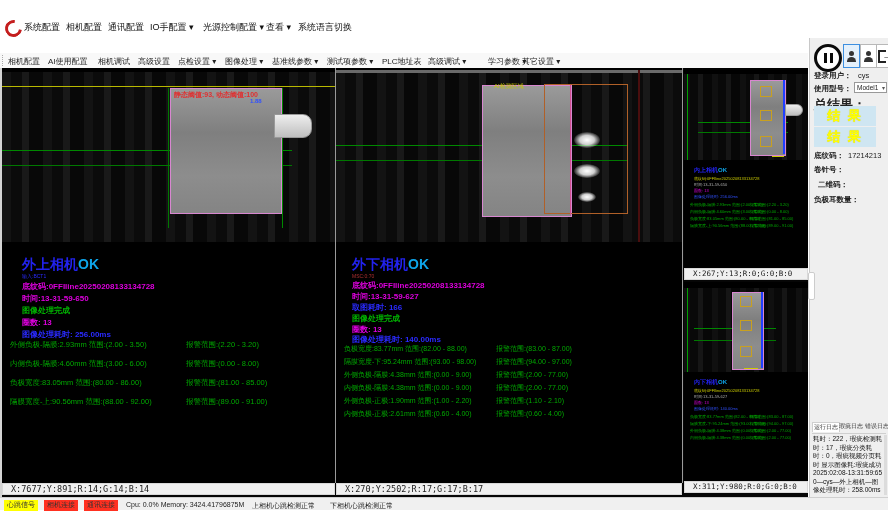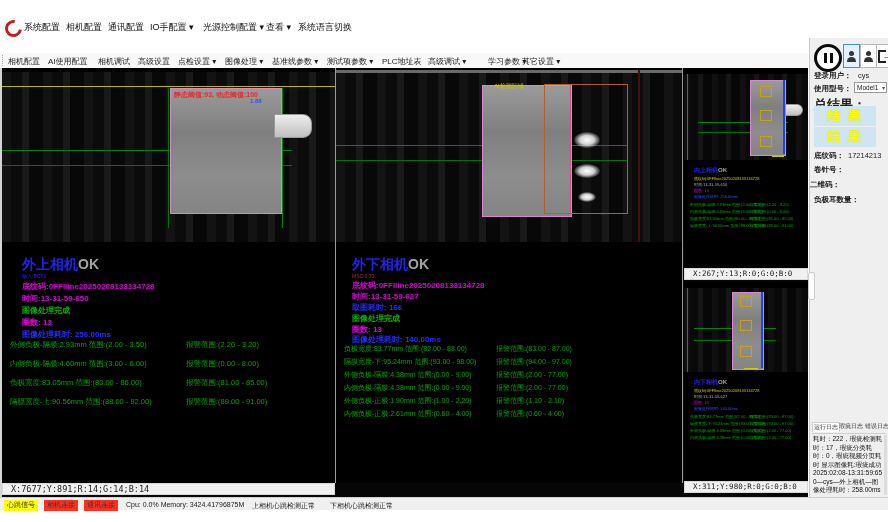--- a/index.html
+++ b/index.html
@@ -28,21 +28,21 @@
      repeating-linear-gradient(90deg,#131313 0 9px,#0b0b0b 9px 20px,#191919 20px 27px,#080808 27px 41px);}
   .part{position:absolute;border:1px solid #d887d0;background:linear-gradient(180deg,#9a9a9a,#7f7f7f 35%,#8d8d8d 70%,#848484);}
   .hline{position:absolute;height:1px;}
   .vline{position:absolute;width:1px;}
   .flare{position:absolute;border-radius:50%;background:radial-gradient(ellipse at center,#ffffff 0%,#ffffffcc 40%,transparent 75%);}
   .connector{position:absolute;background:linear-gradient(180deg,#eeeeee,#bfbfbf);border-radius:0 9px 9px 0;border:1px solid #999;}
   .orangebox{position:absolute;border:1px solid #b06028;}
   .minirect{position:absolute;border:1px solid #c8a020;}
   
   .camtitle{position:absolute;font-size:14px;font-weight:bold;color:#2222ee;white-space:nowrap;}
-  .camok{color:#a3a3a3;font-weight:bold;}
+  .camok{color:#0ea5e9;font-weight:bold;}
   .subline{position:absolute;font-size:5px;white-space:nowrap;}
   .magline{position:absolute;font-size:8px;font-weight:bold;color:#dd00dd;white-space:nowrap;}
   .greenline{position:absolute;font-size:8px;font-weight:bold;color:#00b400;white-space:nowrap;}
   .blueline{position:absolute;font-size:8px;font-weight:bold;color:#2a2aff;white-space:nowrap;}
   .mrow{position:absolute;font-size:7.5px;color:#00a800;white-space:nowrap;}
   .mrow-s{position:absolute;font-size:4px;color:#00a800;white-space:nowrap;}
   .redlabel{position:absolute;font-size:7px;color:#e03030;white-space:nowrap;font-weight:bold;}
   .yellowlabel{position:absolute;font-size:6px;color:#c8c800;white-space:nowrap;}
   .bluetag{position:absolute;font-size:6px;color:#3050ff;white-space:nowrap;font-weight:bold;}
   .minitext{position:absolute;font-size:4px;white-space:nowrap;}
@@ -180,20 +180,21 @@
     <div class="mrow" style="left:160px;top:289px;font-size:7px;">报警范围:(94.00 - 97.00)</div>
     <div class="mrow" style="left:8px;top:302px;font-size:7px;">外侧负极-隔膜:4.38mm 范围:(0.00 - 9.00)</div>
     <div class="mrow" style="left:160px;top:302px;font-size:7px;">报警范围:(2.00 - 77.00)</div>
     <div class="mrow" style="left:8px;top:315px;font-size:7px;">内侧负极-隔膜:4.38mm 范围:(0.00 - 9.00)</div>
     <div class="mrow" style="left:160px;top:315px;font-size:7px;">报警范围:(2.00 - 77.00)</div>
     <div class="mrow" style="left:8px;top:328px;font-size:7px;">外侧负极-正极:1.90mm 范围:(1.00 - 2.20)</div>
     <div class="mrow" style="left:160px;top:328px;font-size:7px;">报警范围:(1.10 - 2.10)</div>
     <div class="mrow" style="left:8px;top:341px;font-size:7px;">内侧负极-正极:2.61mm 范围:(0.60 - 4.00)</div>
     <div class="mrow" style="left:160px;top:341px;font-size:7px;">报警范围:(0.60 - 4.00)</div>
   </div>
+  <div class="coordbar" style="left:336px;top:483px;width:346px;">X:270;Y:2502;R:17;G:17;B:17</div>
 
   <div class="panel" style="left:684px;top:68px;width:124px;height:200px;">
     <div class="scene" style="left:0;top:6px;width:124px;height:86px;background:repeating-linear-gradient(90deg,#101010 0 6px,#090909 6px 14px,#161616 14px 19px,#070707 19px 28px);">
       <div class="vline" style="left:3px;top:0;height:86px;background:#00a000;"></div>
       <div class="hline" style="left:14px;top:48px;width:90px;background:#008800;"></div>
       <div class="hline" style="left:14px;top:58px;width:90px;background:#007800;"></div>
       <div class="part" style="left:66px;top:6px;width:34px;height:74px;"></div>
       <div class="minirect" style="left:76px;top:12px;width:10px;height:9px;"></div>
       <div class="minirect" style="left:76px;top:36px;width:10px;height:9px;"></div>
       <div class="minirect" style="left:76px;top:62px;width:10px;height:9px;"></div>
@@ -282,21 +283,21 @@
       <span class="arr">▾</span>
     </div>
 
     <div class="rp-label" style="left:4px;top:58px;font-size:13px;">总结果：</div>
     <div class="resultbox" style="left:4px;top:68px;">结 果</div>
     <div class="resultbox" style="left:4px;top:89px;">结 果</div>
 
     <div class="rp-label" style="left:4px;top:113px;">底纹码：</div>
     <div class="rp-value" style="left:38px;top:113px;">17214213</div>
     <div class="rp-label" style="left:4px;top:127px;">卷针号：</div>
-    <div class="rp-label" style="left:0;top:142px;text-align:right;">二维码：</div>
+    <div class="rp-label" style="left:8px;top:142px;text-align:right;">二维码：</div>
     <div class="rp-label" style="left:4px;top:157px;">负极耳数量：</div>
 
     <div class="notch"></div>
 
     <div class="logtabs">
       <div class="logtab active" style="left:0;">运行日志</div>
       <div class="logtab" style="left:27px;">瑕疵日志</div>
       <div class="logtab" style="left:53px;">错误日志</div>
     </div>
     <div class="logtext">耗时：222，瑕疵检测耗时：17，瑕疵分类耗时：0，瑕疵视频分页耗时 显示图像耗:瑕疵成功 2025:02:08-13:31:59:650—cys—外上相机—图像处理耗时：258.00ms</div>

